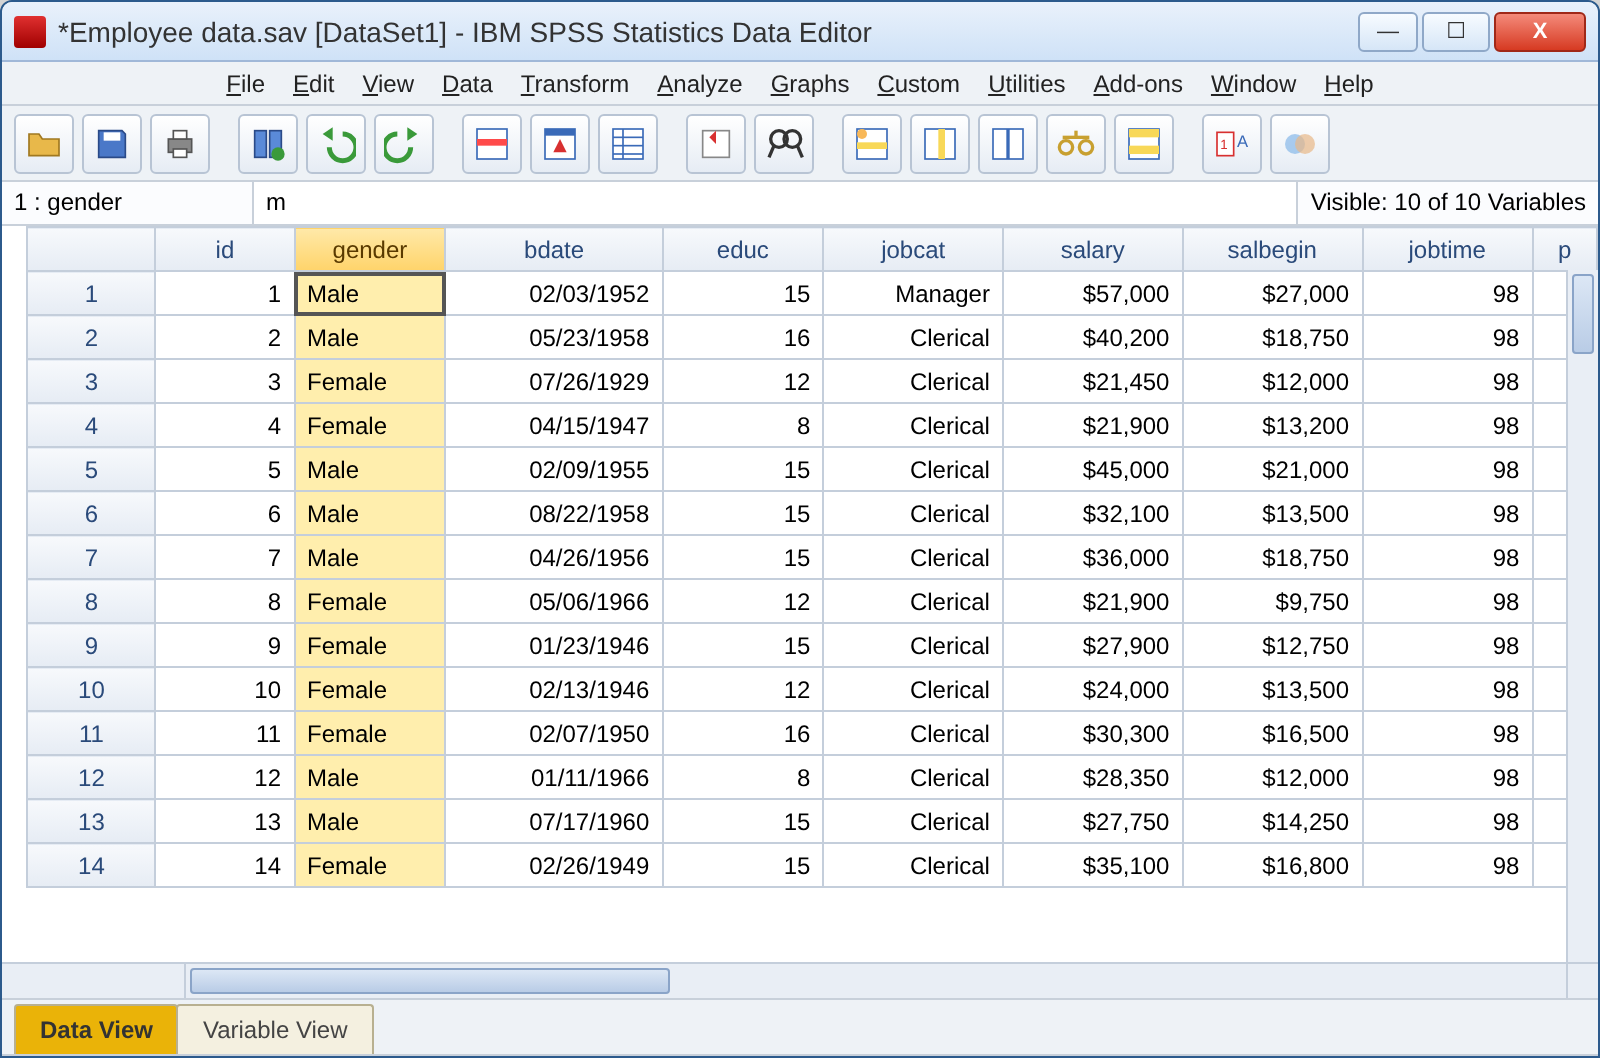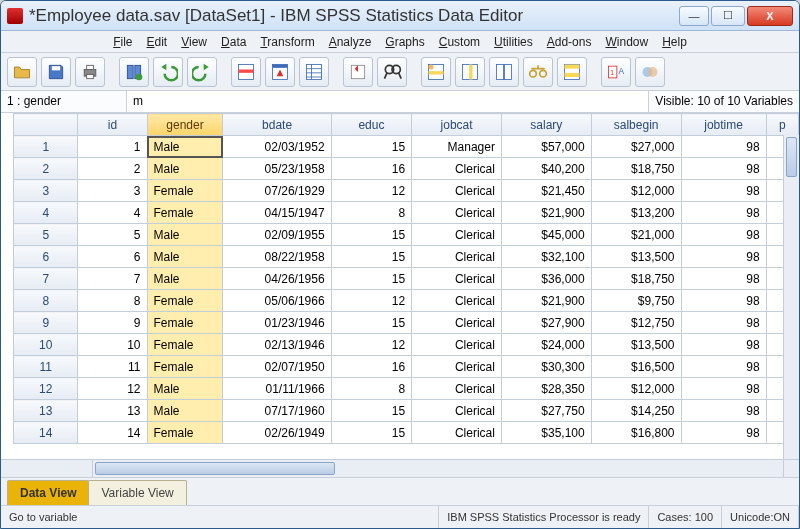--- a/index.html
+++ b/index.html
@@ -29,21 +29,21 @@
     align-items: center;
     padding: 0 6px;
     border-radius: 5px 5px 0 0;
   }
   .titlebar .app-icon {
     width: 16px; height: 16px; margin-right: 6px;
     background: linear-gradient(#e03030,#a00000);
     border-radius: 2px;
     position: relative;
   }
-  .titlebar .title { flex: 1; color: #333; font-size: 17px; }
+  .titlebar .title { flex: 1; color: #333; font-size: 14px; }
   .win-btns { display: flex; gap: 2px; }
   .win-btn {
     width: 30px; height: 20px;
     background: linear-gradient(#f7fbff,#d6e6f7);
     border: 1px solid #8fa8c8; border-radius: 3px;
     display:flex; align-items:center; justify-content:center;
     font-size: 11px; color:#333;
   }
   .win-btn.max { width: 34px; }
   .win-btn.close {
@@ -643,20 +643,14 @@
       </div>
       <div class="rspace"></div>
     </div>
   </div>
 
   <div class="viewtabs">
     <div class="viewtab active">Data View</div>
     <div class="viewtab">Variable View</div>
   </div>
 
-  <div class="statusbar">
-    <div class="sect flex">Go to variable</div>
-    <div class="sect">IBM SPSS Statistics Processor is ready</div>
-    <div class="sect">Cases: 100</div>
-    <div class="sect">Unicode:ON</div>
-  </div>
 
 </div>
 
 </body></html>

